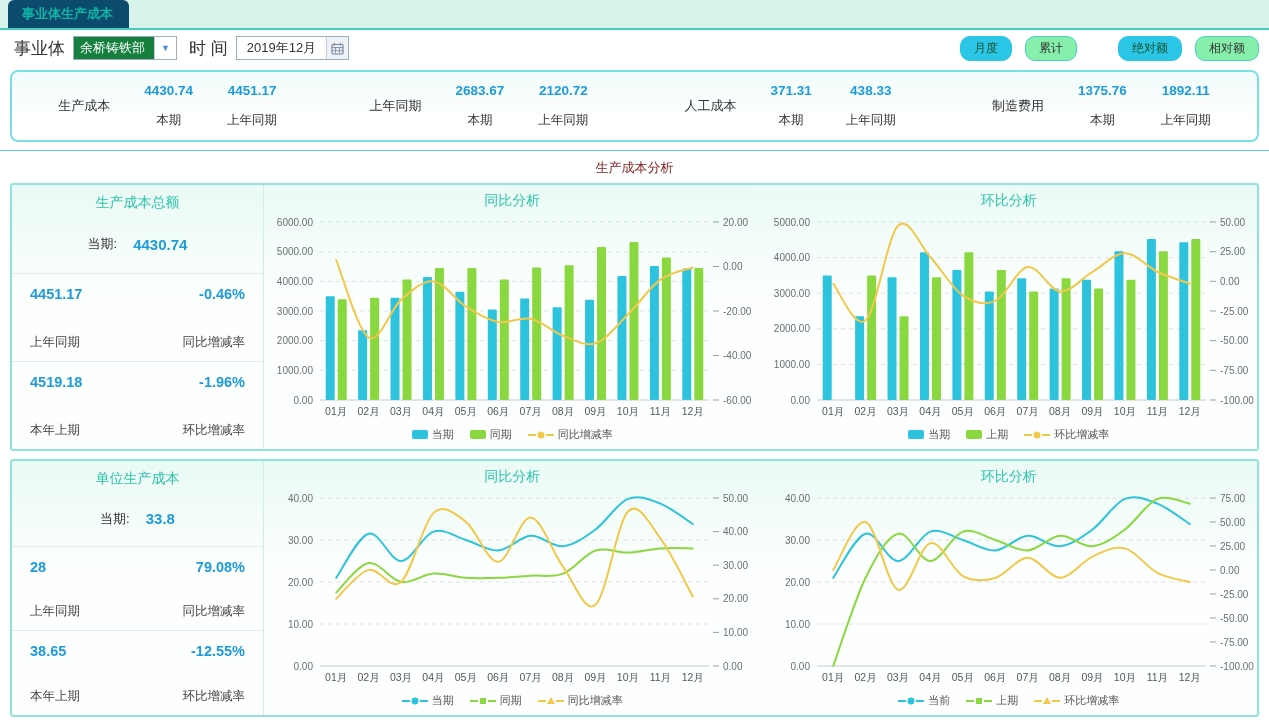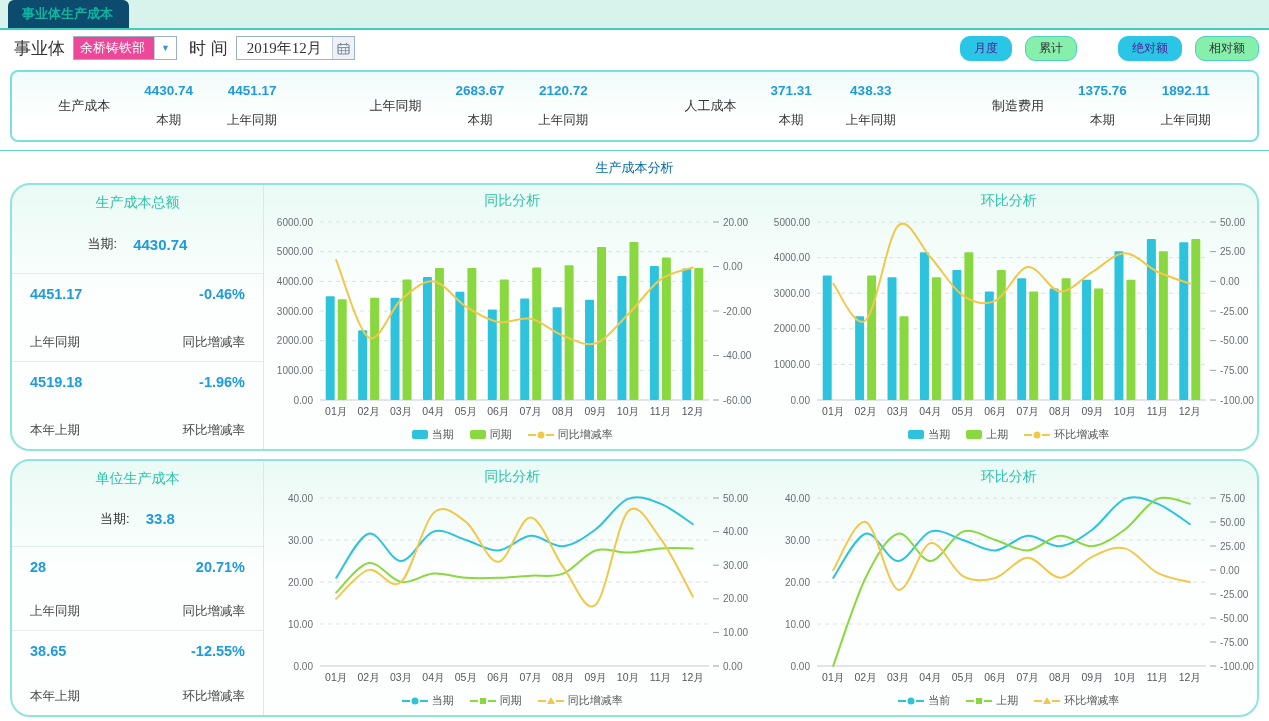--- a/index.html
+++ b/index.html
@@ -7,45 +7,45 @@
     font-family:"Liberation Sans","DejaVu Sans",sans-serif; font-size:13px; color:#333; }
 
   
   .topbar { height:30px; background:#d8f2ec; border-bottom:2px solid #41ccc0; display:flex; align-items:flex-end; padding-left:8px; }
   .toptab { background:#0c4a6e; border-radius:6px 6px 0 0; padding:5px 16px 5px 14px; font-weight:bold; color:#10b4a2; font-size:13px; }
 
   
   .filterbar { height:36px; display:flex; align-items:center; padding:0 10px; gap:8px; }
   .flabel { color:#333; font-size:17px; margin-left:4px; }
   .selectbox { display:flex; align-items:stretch; border:1px solid #9db1c6; height:24px; background:#fff; }
-  .sel-text { display:flex; align-items:center; padding:0 6px; background:#ec4899; color:#fff; min-width:80px; font-size:13px; }
+  .sel-text { display:flex; align-items:center; padding:0 6px; background:#15803d; color:#fff; min-width:80px; font-size:13px; }
   .sel-arrow { width:22px; display:flex; align-items:center; justify-content:center; border-left:1px solid #c4cfdb; color:#4a90d9; font-size:9px; cursor:pointer; }
   .datebox { display:flex; align-items:stretch; border:1px solid #9db1c6; height:24px; background:#fff; }
-  .date-text { display:flex; align-items:center; padding:0 10px; font-size:15px; color:#333;font-family:Liberation Serif, serif; }
+  .date-text { display:flex; align-items:center; padding:0 10px; font-size:13px; color:#333; }
   .date-ico { width:22px; display:flex; align-items:center; justify-content:center; border-left:1px solid #c4cfdb; background:#eef2f6; cursor:pointer; }
   .spacer { flex:1; }
   .btn { border-radius:10px; font-size:12px; padding:3px 13px; margin-left:5px; cursor:pointer; border:1px solid #49cfc4; background:#86efac; color:#333; }
-  .btn.active { background:#2bc6e6; border-color:#2bc6e6; color:#4c1d95; }
+  .btn.active { background:#2bc6e6; border-color:#2bc6e6; color:#14532d; }
   .btn-gap { width:20px; }
 
   
   .summary { margin:4px 10px 0 10px; height:72px; border:2px solid #79dfe2; border-radius:8px;
     background:linear-gradient(180deg,#f0fcfa,#ffffff 70%); display:flex; align-items:center; }
   .sgroup { flex:1; display:flex; align-items:center; justify-content:center; gap:34px; }
   .sname { font-size:13px; color:#333; }
   .sstat { text-align:center; }
   .sval { color:#1e9bdb; font-weight:bold; font-size:13.5px; margin-bottom:14px; }
   .slab { color:#333; font-size:12.5px; }
 
   
   .secline { border-top:1px solid #5fd6c5; margin-top:8px; }
-  .sectitle { text-align:center; color:#0369a1; font-size:13px; padding:8px 0 6px 0; }
-
-  
-  .panel { margin:0 10px 8px 10px; border:2px solid #8fe5de; border-radius:20px;
+  .sectitle { text-align:center; color:#7f1d1d; font-size:13px; padding:8px 0 6px 0; }
+
+  
+  .panel { margin:0 10px 8px 10px; border:2px solid #8fe5de; border-radius:3px;
     background:linear-gradient(180deg,#eafaf5,#fdfffe 45%); display:flex; overflow:hidden; }
   .panel.p1 { height:268px; }
   .panel.p2 { height:258px; }
 
   
   .card { width:252px; border-right:1px solid #cfeeea; display:flex; flex-direction:column; }
   .card-title { text-align:center; color:#2cc3a9; font-size:14px; padding:9px 0 4px 0; }
   .card-cur { flex:1; display:flex; align-items:center; justify-content:center; gap:16px; border-bottom:1px solid #e2ecea; }
   .cur-lab { font-size:13px; color:#333; }
   .cur-val { color:#1e9bdb; font-weight:bold; font-size:15px; }
@@ -356,21 +356,21 @@
     <div class="card-cur">
       <span class="cur-lab">当期:</span>
       <span class="cur-val">33.8</span>
     </div>
     <div class="card-row">
       <div class="cr-col">
           <span class="cr-val">28</span>
           <span class="cr-lab">上年同期</span>
         </div>
       <div class="cr-col right">
-          <span class="cr-val">20.71%</span>
+          <span class="cr-val">79.08%</span>
           <span class="cr-lab">同比增减率</span>
         </div>
     </div>
     <div class="card-row">
       <div class="cr-col">
           <span class="cr-val">38.65</span>
           <span class="cr-lab">本年上期</span>
         </div>
       <div class="cr-col right">
           <span class="cr-val">-12.55%</span>

